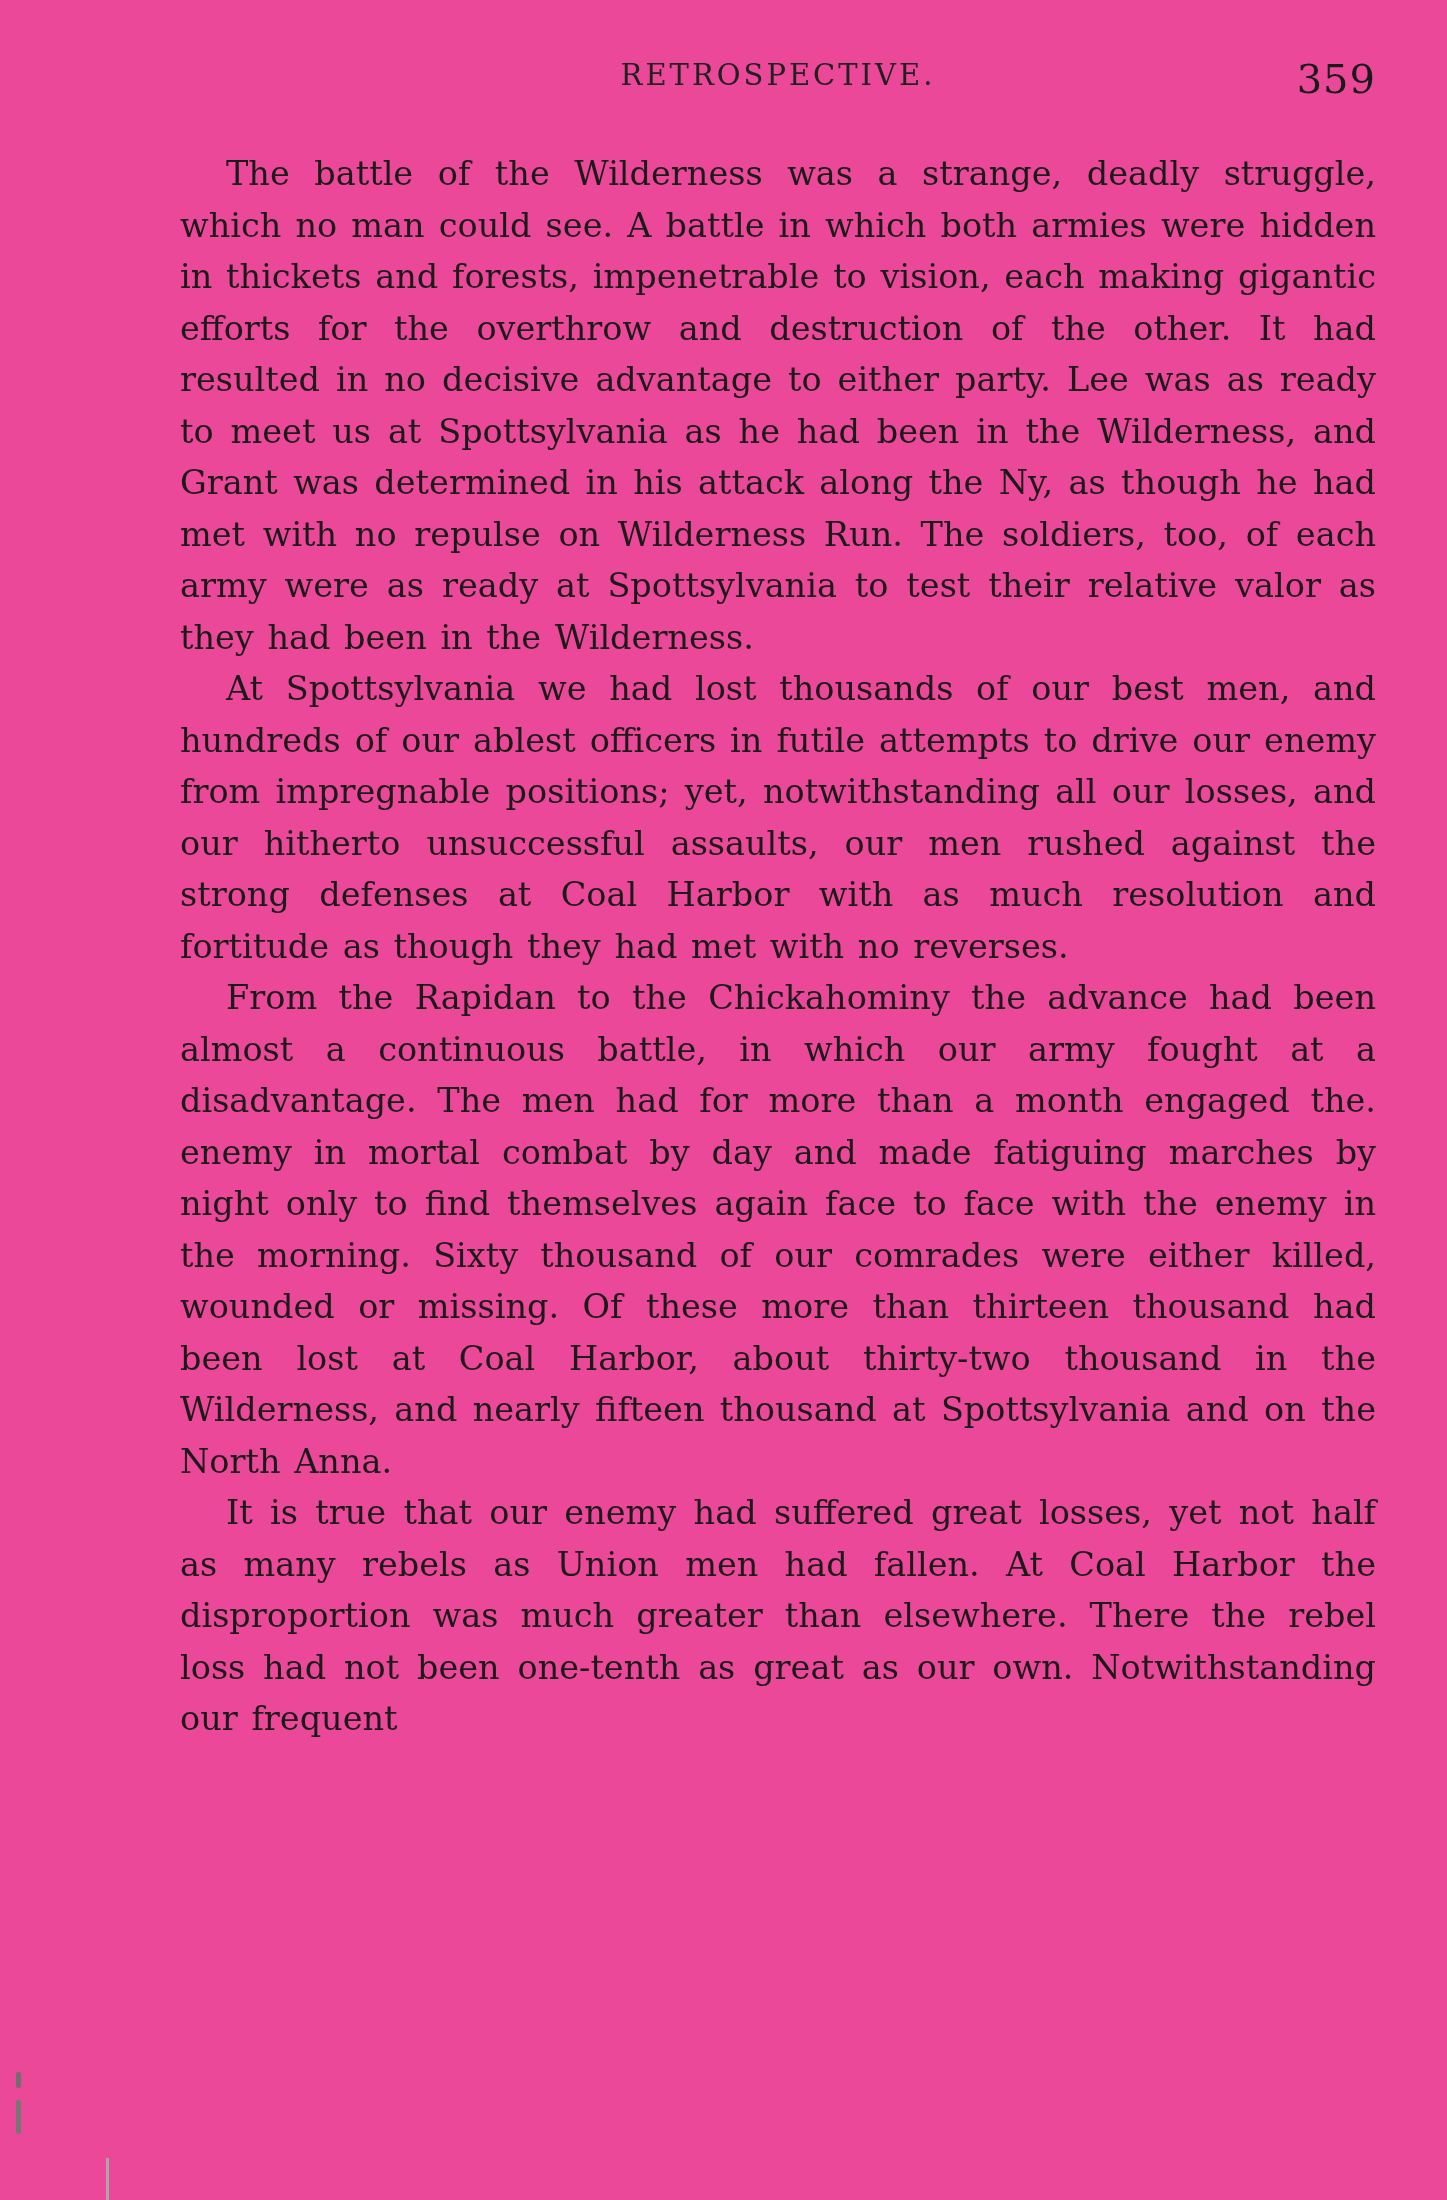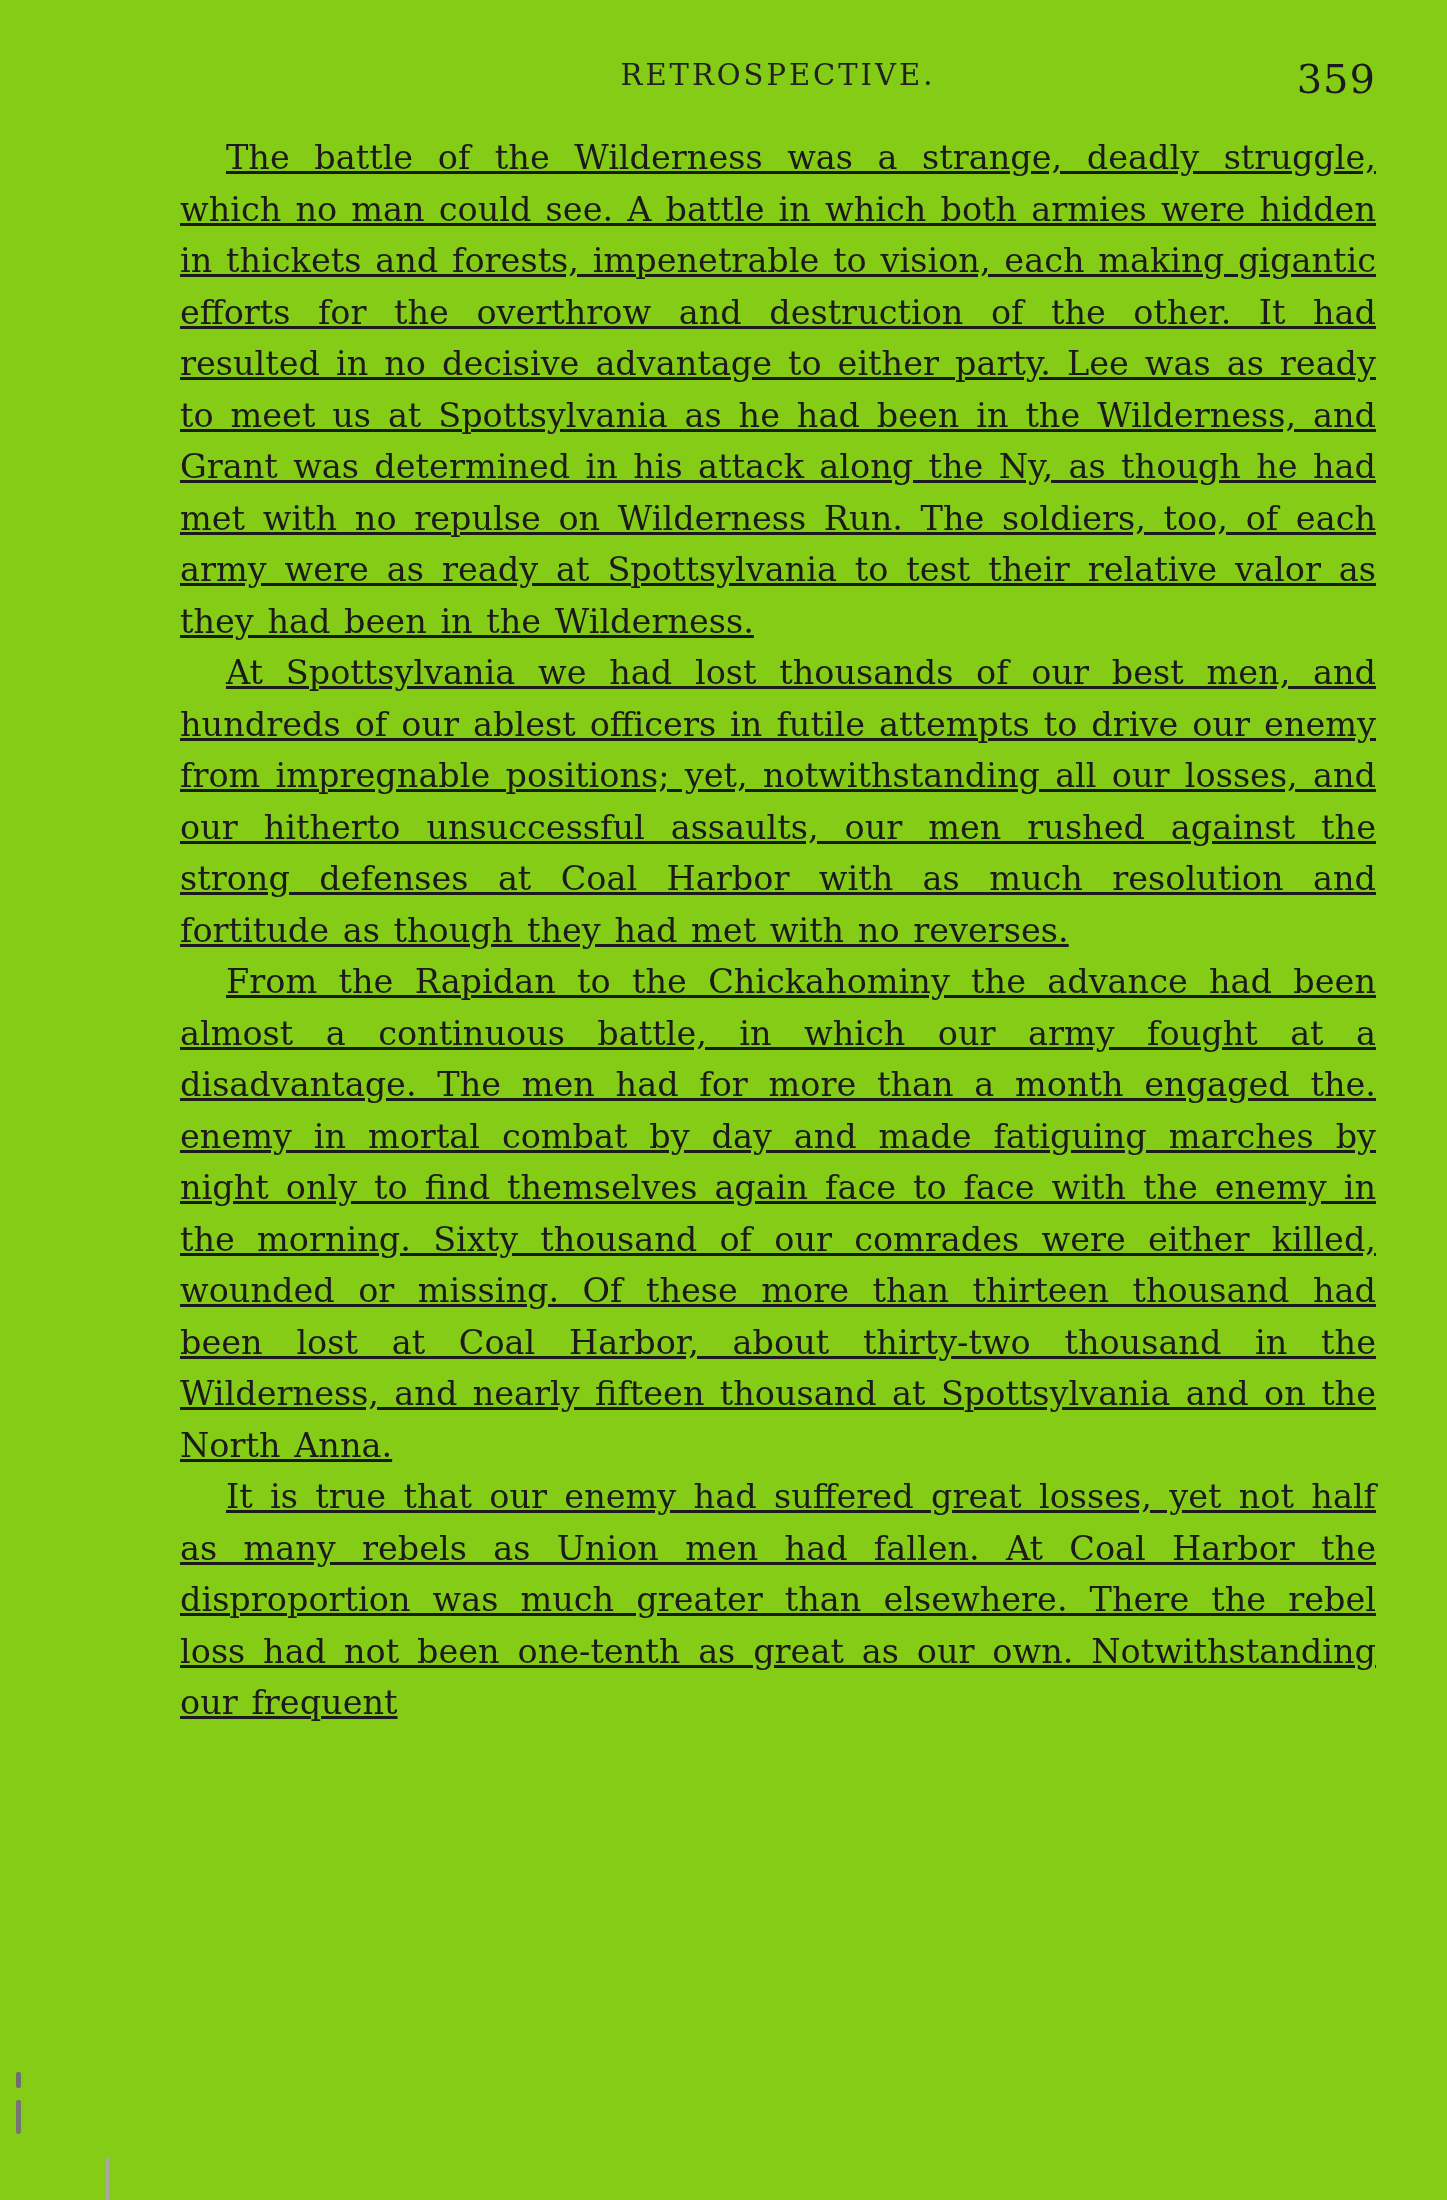--- a/index.html
+++ b/index.html
@@ -4,21 +4,21 @@
 <style>
   html, body {
     margin: 0;
     padding: 0;
     background: #e9e9e7;
   }
   .page {
     position: relative;
     width: 1447px;
     height: 2200px;
-    background: #84cc16;
+    background: #ec4899;
     overflow: hidden;
     font-family: "DejaVu Serif", "Liberation Serif", serif;
     color: #1b1b1b;
   }
   .running-header {
     position: absolute;
     top: 58px;
     left: 180px;
     width: 1196px;
     height: 40px;
@@ -33,24 +33,23 @@
   .page-number {
     position: absolute;
     right: 0;
     top: -2px;
     font-size: 40px;
     letter-spacing: 1px;
     color: #1b1b1b;
   }
   .text-block {
     position: absolute;
-    top: 132px;
+    top: 148px;
     left: 180px;
     width: 1196px;
-    text-decoration: underline;
   }
   .text-block p {
     margin: 0;
     font-size: 33.5px;
     line-height: 51.5px;
     text-align: justify;
     text-indent: 46px;
     word-spacing: 3px;
     color: #1c1b1a;
   }

